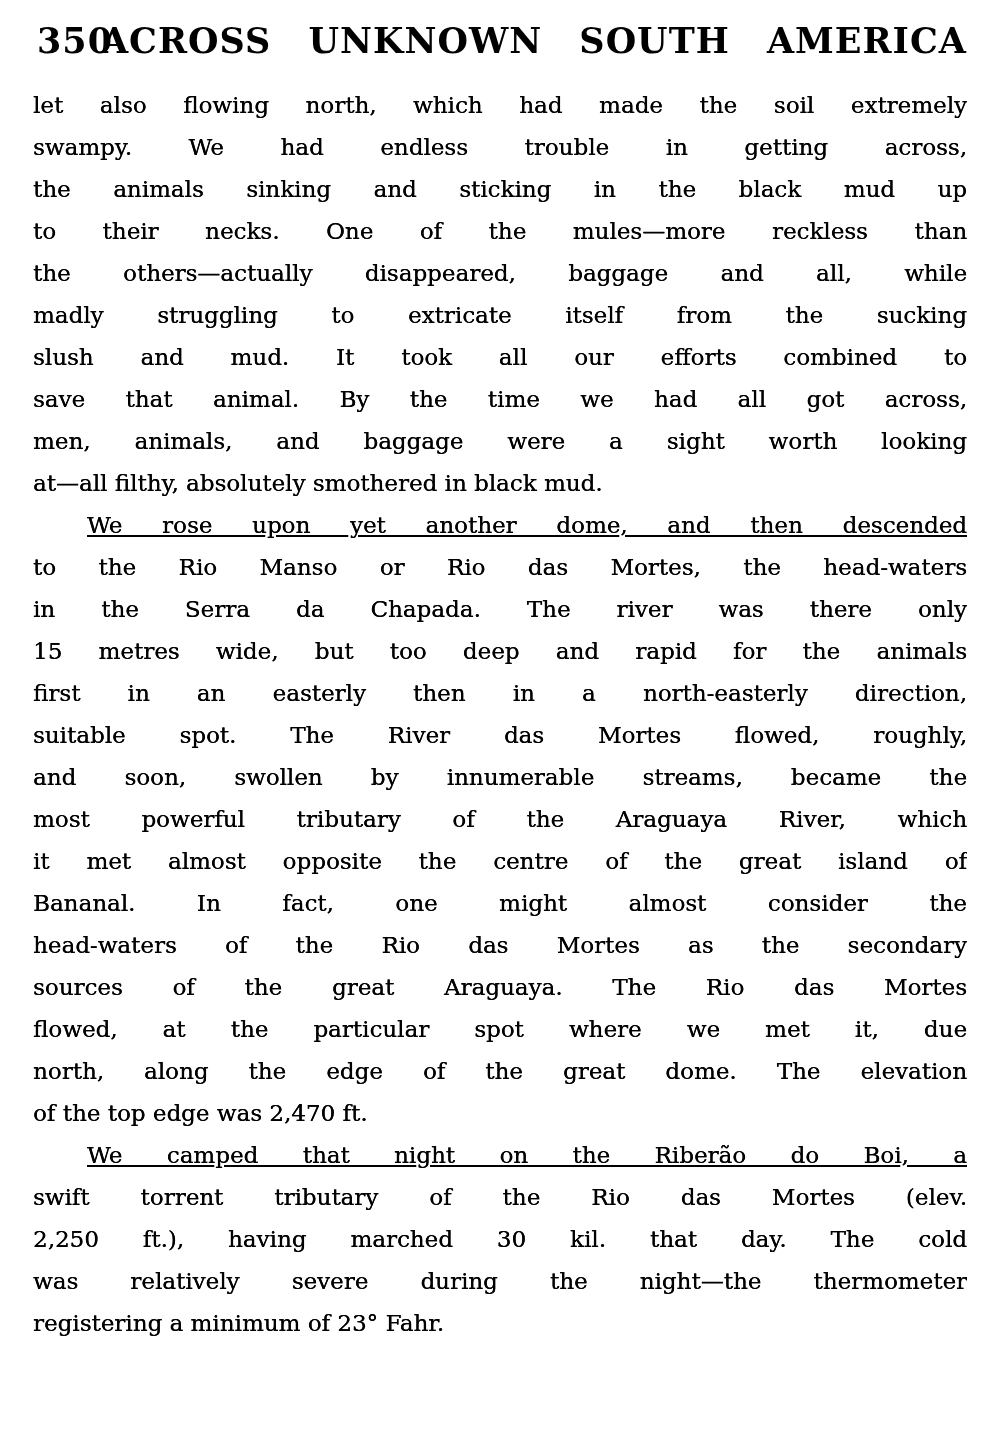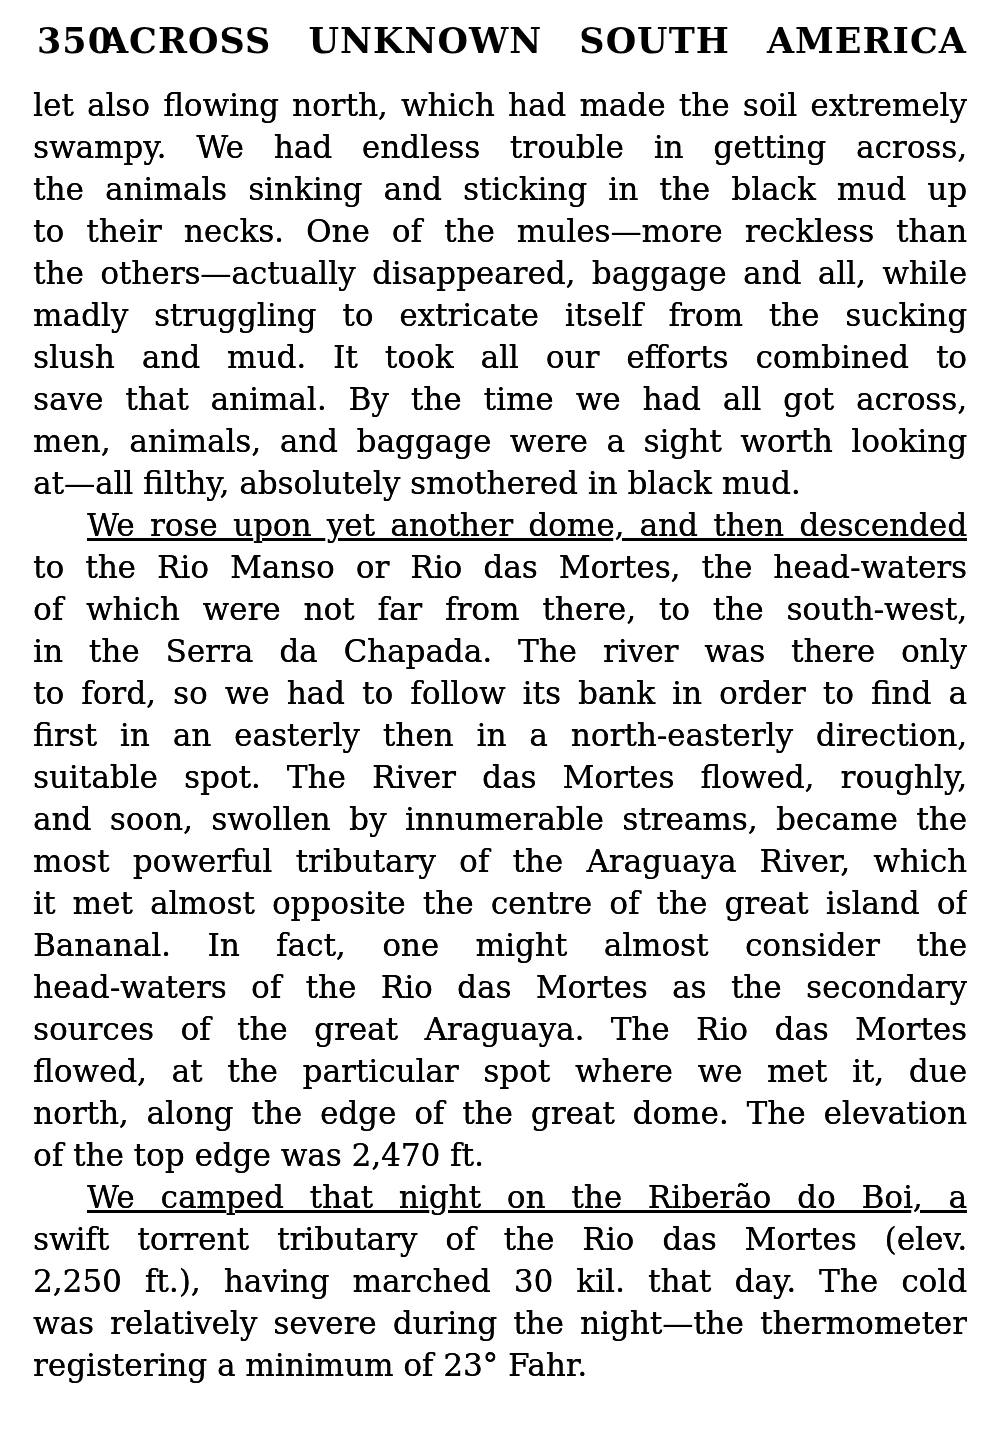--- a/index.html
+++ b/index.html
@@ -36,21 +36,21 @@
     top: 0;
     letter-spacing: 1px;
   }
   .header-title {
     display: block;
     text-align: right;
     letter-spacing: 1px;
     word-spacing: 24px;
   }
   .body-text {
-    font-size: 31px;
+    font-size: 23px;
     line-height: 42px;
     text-shadow: 0.25px 0 0 currentColor;
   }
   .paragraph { margin: 0; }
   .line {
     height: 42px;
     text-align: justify;
     text-align-last: justify;
     text-justify: inter-word;
     overflow: hidden;
@@ -80,23 +80,22 @@
         <div class="line">the others—actually disappeared, baggage and all, while</div>
         <div class="line">madly struggling to extricate itself from the sucking</div>
         <div class="line">slush and mud.  It took all our efforts combined to</div>
         <div class="line">save that animal.  By the time we had all got across,</div>
         <div class="line">men, animals, and baggage were a sight worth looking</div>
         <div class="line line-last">at—all filthy, absolutely smothered in black mud.</div>
       </div>
       <div class="paragraph">
         <div class="line line-indent">We rose upon yet another dome, and then descended</div>
         <div class="line">to the Rio Manso or Rio das Mortes, the head-waters</div>
-        <div class="line">of which were not far from there, to the south-west,</div>
         <div class="line">in the Serra da Chapada.  The river was there only</div>
-        <div class="line">to ford, so we had to follow its bank in order to find a</div>
+        <div class="line">15 metres wide, but too deep and rapid for the animals</div>
         <div class="line">first in an easterly then in a north-easterly direction,</div>
         <div class="line">suitable spot.  The River das Mortes flowed, roughly,</div>
         <div class="line">and soon, swollen by innumerable streams, became the</div>
         <div class="line">most powerful tributary of the Araguaya River, which</div>
         <div class="line">it met almost opposite the centre of the great island of</div>
         <div class="line">Bananal.  In fact, one might almost consider the</div>
         <div class="line">head-waters of the Rio das Mortes as the secondary</div>
         <div class="line">sources of the great Araguaya.  The Rio das Mortes</div>
         <div class="line">flowed, at the particular spot where we met it, due</div>
         <div class="line">north, along the edge of the great dome.  The elevation</div>

